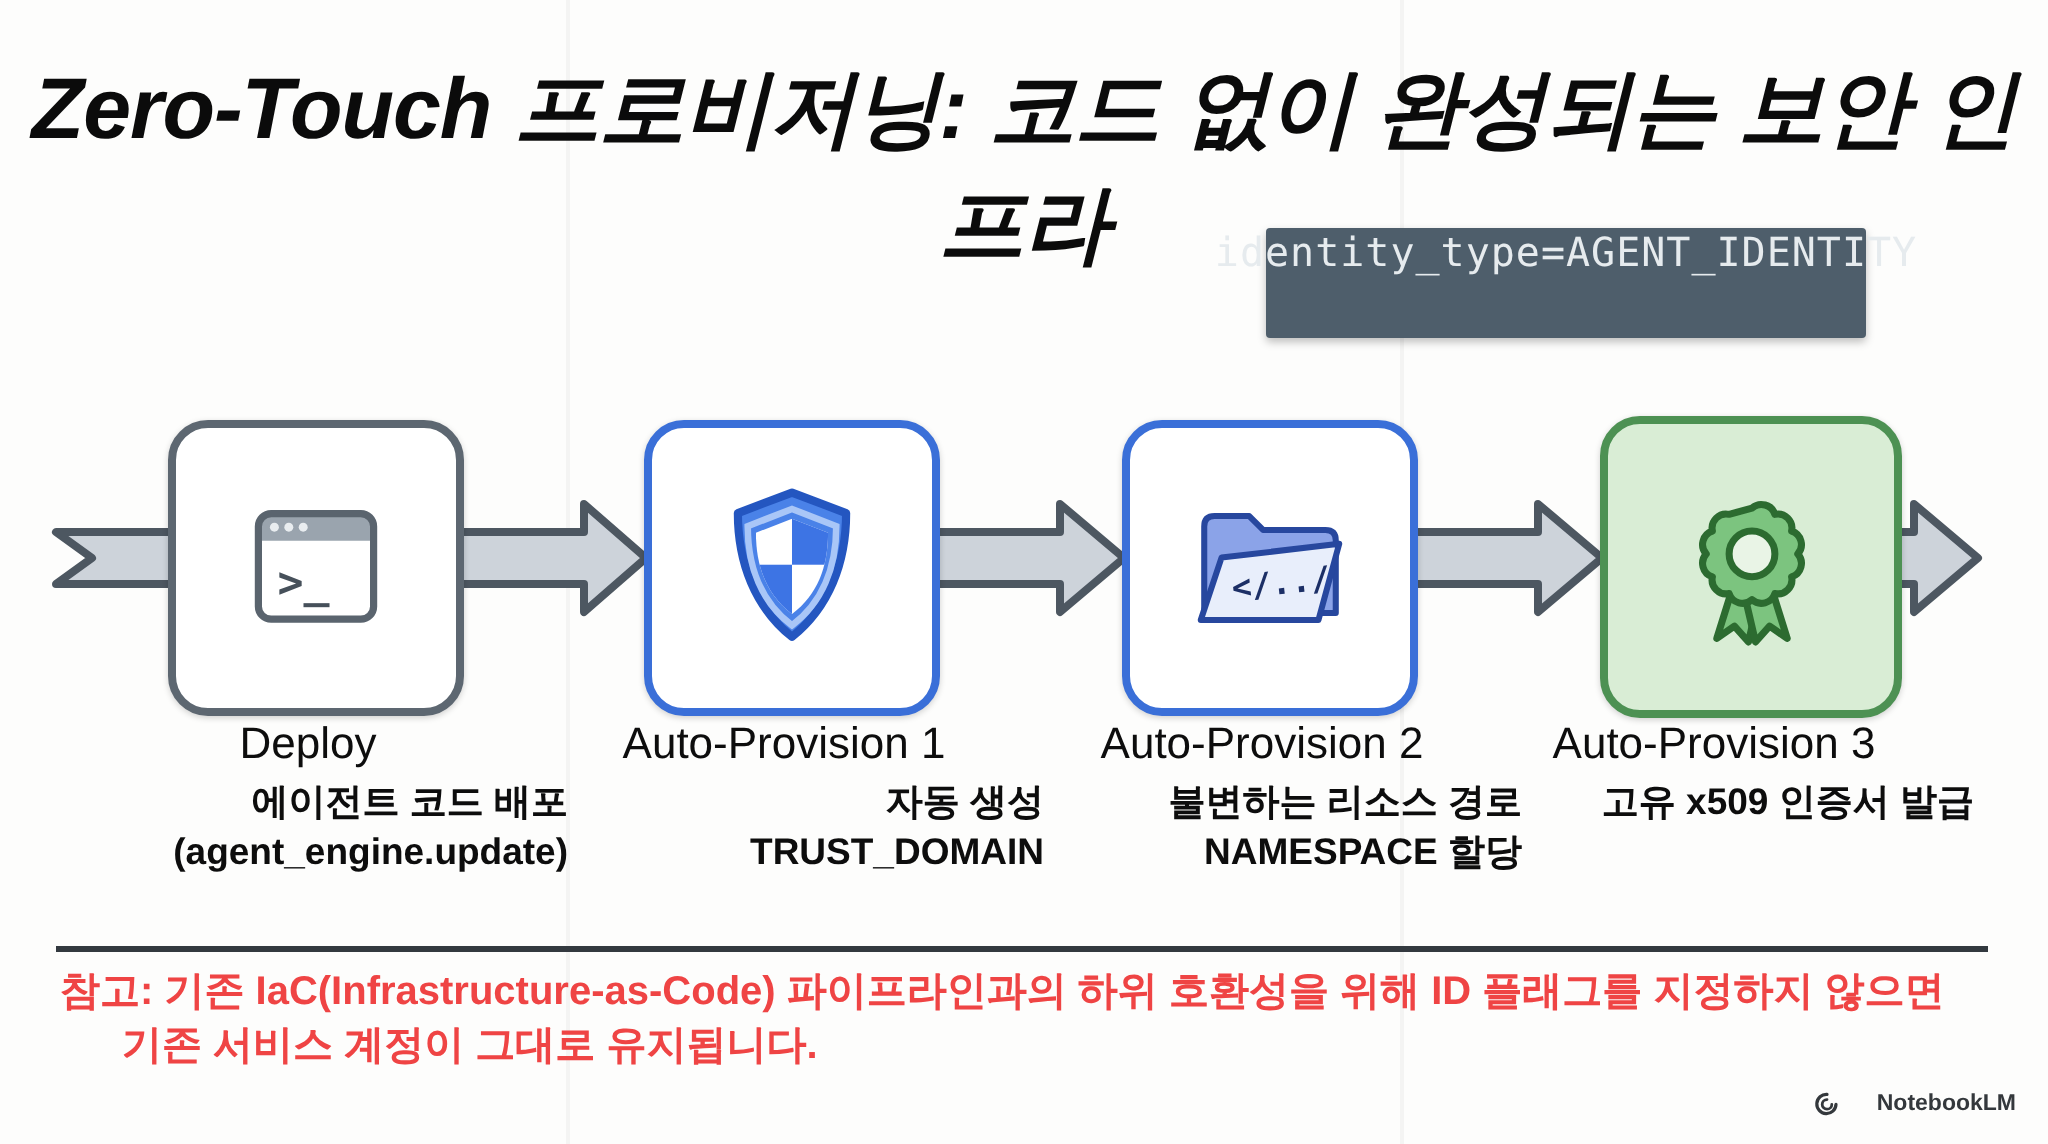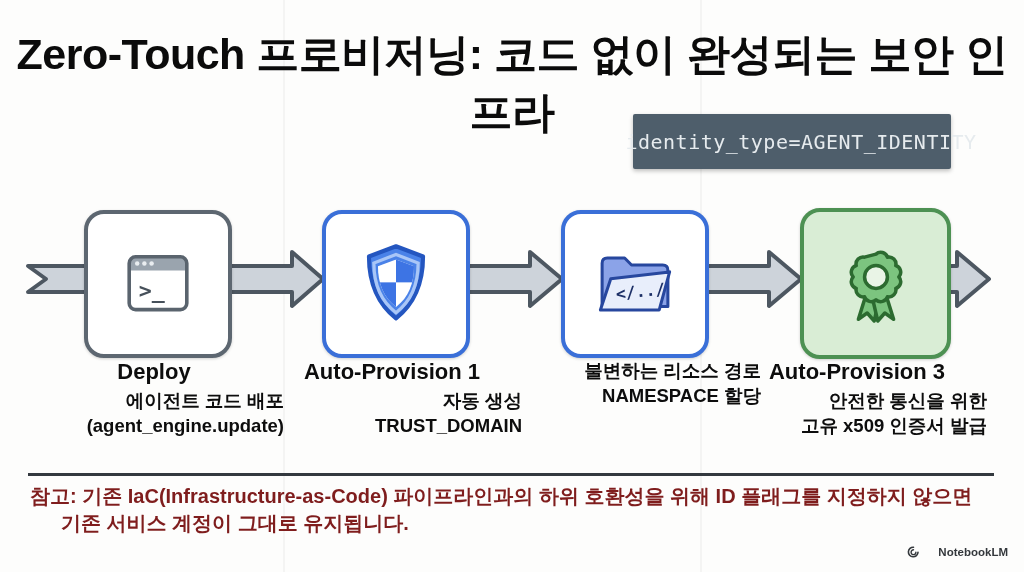--- a/index.html
+++ b/index.html
@@ -5,51 +5,50 @@
   html,body{margin:0;padding:0;}
   body{
     width:1024px;height:572px;position:relative;overflow:hidden;
     background:#fdfdfc;
     font-family:"Liberation Sans","DejaVu Sans",sans-serif;
     color:#0d0d0d;
   }
   .seam{position:absolute;top:0;bottom:0;width:2px;background:rgba(0,0,0,0.035);z-index:0;}
   .title{
     position:absolute;top:26px;left:0;right:0;text-align:center;
-    font-size:43px;font-weight:900;letter-spacing:-0.5px;color:#0b0b0b;z-index:2;
+    font-size:43px;font-weight:900;letter-spacing:-0.5px;color:#0b0b0b;z-index:2;font-style:italic;
   }
   .code-badge{
     position:absolute;left:633px;top:114px;width:300px;height:55px;
     background:#4e5e6b;color:#e6ebee;border-radius:2px;
-    display:flex;align-items:center;justify-content:center;
+    display:flex;align-items:flex-start;justify-content:center;
     font-family:"DejaVu Sans Mono","Liberation Mono",monospace;
     font-size:20px;letter-spacing:0.5px;z-index:2;
     box-shadow:0 2px 4px rgba(0,0,0,0.25);
-    padding-left:18px;
   }
   .arrow-layer{position:absolute;left:0;top:0;z-index:1;}
   .step-box{
     position:absolute;top:210px;width:140px;height:140px;
     background:#ffffff;border:4px solid #5d6771;border-radius:20px;
     display:flex;align-items:center;justify-content:center;z-index:2;
     box-shadow:0 1px 3px rgba(0,0,0,0.18);
   }
   .step-box.v-blue{border-color:#3a6fd8;}
   .step-box.v-green{border-color:#4d9153;background:#d9edd5;}
   .b1{left:84px;} .b2{left:322px;} .b3{left:561px;} .b4{left:800px;top:208px;width:143px;height:143px;}
   .step-label{
     position:absolute;top:359px;width:260px;text-align:center;z-index:2;color:#0d0d0d;
   }
-  .step-label .hd{font-size:22px;font-weight:700;margin-bottom:4px;}
+  .step-label .hd{font-size:22px;font-weight:400;margin-bottom:4px;}
   .step-label .ln{font-size:18.5px;font-weight:700;line-height:24.5px;text-align:right;}
   .l1{left:24px;} .l2x{left:262px;} .l3{left:501px;} .l4{left:727px;}
   .divider{position:absolute;left:28px;top:473px;width:966px;height:3px;background:#33393f;z-index:2;}
   .note{
     position:absolute;left:30px;top:483px;z-index:2;
-    font-size:20px;font-weight:700;line-height:27px;color:#7f1d1d;
+    font-size:20px;font-weight:700;line-height:27px;color:#ef4444;
   }
   .note .second{display:block;margin-left:31px;}
   .watermark{
     position:absolute;right:16px;top:546px;z-index:2;
     display:flex;align-items:center;gap:19px;
     font-size:11.5px;font-weight:600;color:#34383c;
   }
 </style>
 </head>
 <body>
@@ -128,26 +127,26 @@
   <div class="hd">Deploy</div>
   <div class="ln">에이전트 코드 배포</div>
   <div class="ln">(agent_engine.update)</div>
 </div>
 <div class="step-label l2x">
   <div class="hd">Auto-Provision 1</div>
   <div class="ln">자동 생성</div>
   <div class="ln">TRUST_DOMAIN</div>
 </div>
 <div class="step-label l3">
+  <div class="hd">Auto-Provision 2</div>
   <div class="ln">불변하는 리소스 경로</div>
   <div class="ln">NAMESPACE 할당</div>
 </div>
 <div class="step-label l4">
   <div class="hd">Auto-Provision 3</div>
-  <div class="ln">안전한 통신을 위한</div>
   <div class="ln">고유 x509 인증서 발급</div>
 </div>
 
 <div class="divider"></div>
 
 <div class="note">
   <span>참고: 기존 IaC(Infrastructure-as-Code) 파이프라인과의 하위 호환성을 위해 ID 플래그를 지정하지 않으면</span>
   <span class="second">기존 서비스 계정이 그대로 유지됩니다.</span>
 </div>
 

